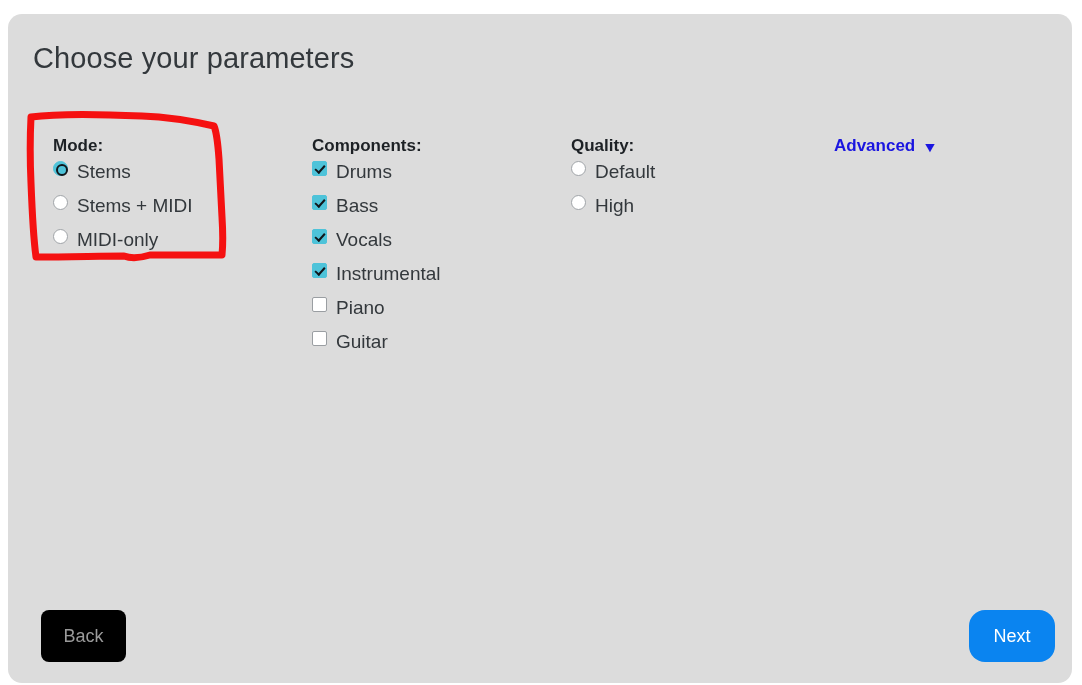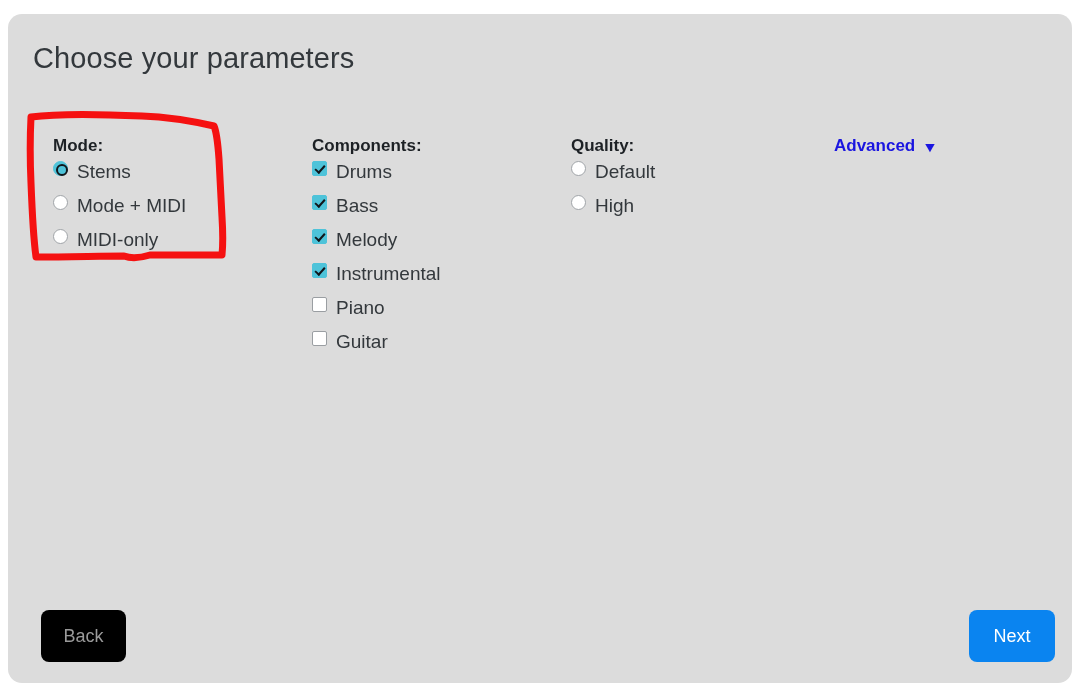--- a/index.html
+++ b/index.html
@@ -172,21 +172,21 @@
     text-align: center;
     box-sizing: border-box;
     cursor: default;
   }
   #btn-next {
     position: absolute;
     left: 961px;
     top: 596px;
     width: 86px;
     height: 52px;
-    border-radius: 8px;
+    border-radius: 16px;
     background: #0a84f0;
     border: none;
     color: #ffffff;
     font-size: 18px;
     font-family: inherit;
     line-height: 52px;
     text-align: center;
     box-sizing: border-box;
     cursor: pointer;
   }
@@ -213,21 +213,21 @@
     <div class="group" id="group-mode">
       <div class="group-title">Mode:</div>
 
       <div class="opt-row">
         <span class="radio checked"></span>
         <span class="opt-label">Stems</span>
       </div>
 
       <div class="opt-row">
         <span class="radio"></span>
-        <span class="opt-label">Mode + MIDI</span>
+        <span class="opt-label">Stems + MIDI</span>
       </div>
 
       <div class="opt-row">
         <span class="radio"></span>
         <span class="opt-label">MIDI-only</span>
       </div>
     </div>
 
     <div class="group" id="group-components">
       <div class="group-title">Components:</div>
@@ -238,21 +238,21 @@
         <span class="opt-label">Drums</span>
       </div>
 
       <div class="opt-row">
         <span class="checkbox checked"></span>
         <span class="opt-label">Bass</span>
       </div>
 
       <div class="opt-row">
         <span class="checkbox checked"></span>
-        <span class="opt-label">Melody</span>
+        <span class="opt-label">Vocals</span>
       </div>
 
       <div class="opt-row">
         <span class="checkbox checked"></span>
         <span class="opt-label">Instrumental</span>
       </div>
 
       <div class="opt-row">
         <span class="checkbox"></span>
         <span class="opt-label">Piano</span>

